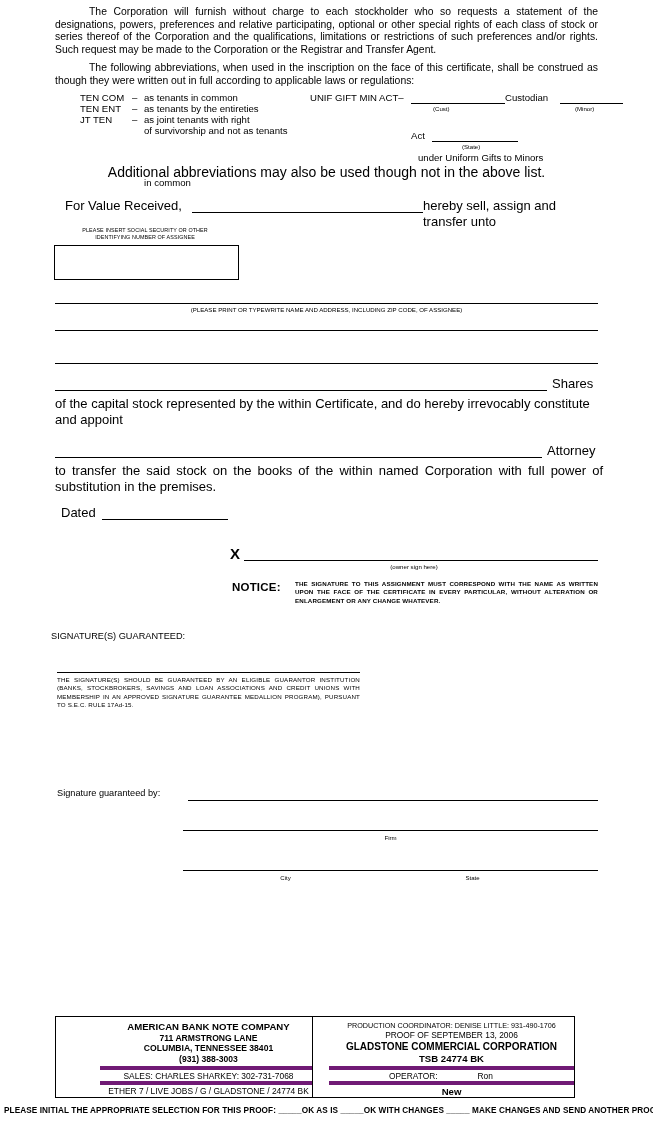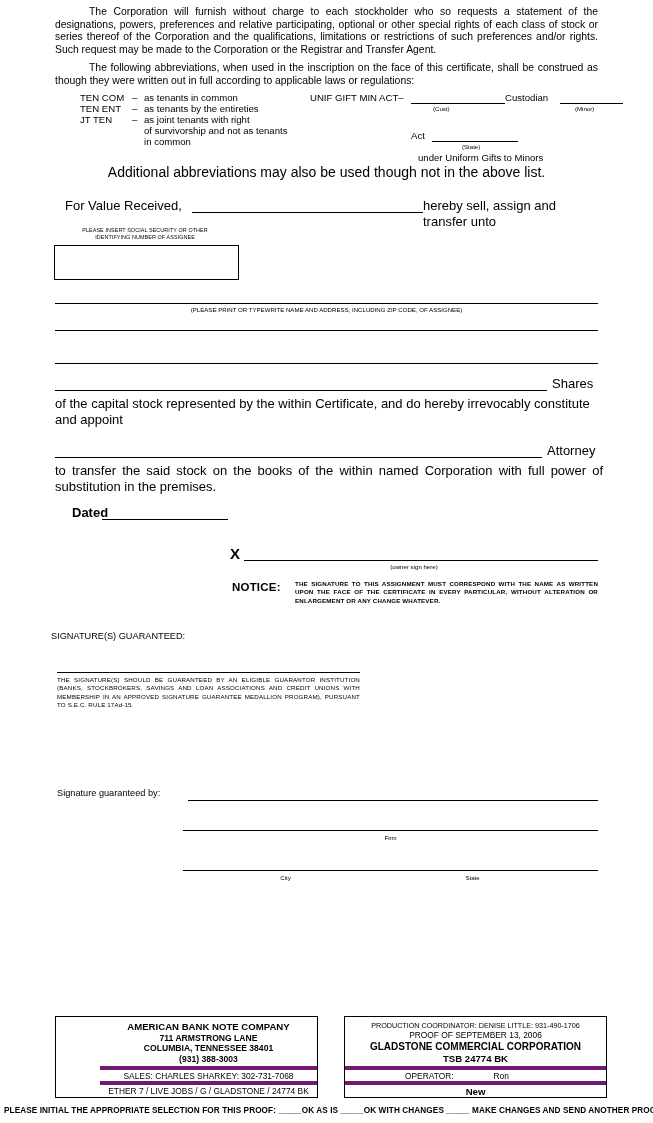--- a/index.html
+++ b/index.html
@@ -128,21 +128,21 @@
     </div>
     <div style="display:flex;">
       <span class="abbr-code" style="width:52px;">JT TEN</span>
       <span class="abbr-code" style="width:12px;">–</span>
       <span class="abbr-code">as joint tenants with right</span>
     </div>
     <div style="display:flex;">
       <span class="abbr-code" style="width:64px;"></span>
       <span class="abbr-code">of survivorship and not as tenants</span>
     </div>
-    <div style="display:flex;">
+    <div style="display:flex;margin-top:41px;">
       <span class="abbr-code" style="width:64px;"></span>
       <span class="abbr-code">in common</span>
     </div>
   </div>
 
   <div class="abs" style="left:310px; top:92px; width:300px;">
     <div style="position:relative; height:13px;">
       <span class="abs abbr-code" style="left:0; top:0;">UNIF GIFT MIN ACT–</span>
       <span class="abs abbr-code" style="left:195px; top:0;">Custodian</span>
 
@@ -191,21 +191,21 @@
   </div>
   <div class="abs lead-text" style="left:55px; top:396px; width:548px;">of the capital stock represented by the within Certificate, and do hereby irrevocably constitute and appoint</div>
 
   <div class="abs" style="left:55px; top:443px; width:543px; height:18px;">
     <div class="abs rule" style="left:0; top:14px; width:487px;"></div>
     <span class="abs lead-text" style="left:492px; top:0;">Attorney</span>
   </div>
   <div class="abs lead-text" style="left:55px; top:463px; width:548px; text-align:justify;">to transfer the said stock on the books of the within named Corporation with full power of substitution in the premises.</div>
 
   <div class="abs" style="left:55px; top:505px; width:300px; height:18px;">
-    <span class="abs lead-text" style="left:17px; top:0;font-weight:bold;">Dated</span>
+    <span class="abs lead-text" style="left:6px; top:0;">Dated</span>
     <div class="abs rule" style="left:47px; top:14px; width:126px;"></div>
   </div>
 
   <div class="abs" style="left:230px; top:545px; width:370px; height:20px;">
     <span class="abs x-mark" style="left:0; top:0;">X</span>
     <div class="abs rule" style="left:14px; top:15px; width:354px;"></div>
   </div>
   <div class="abs tiny-6 center" style="left:230px; top:563px; width:368px;">(owner sign here)</div>
 
   <div class="abs notice-label" style="left:232px; top:581px;">NOTICE:</div>
@@ -236,21 +236,21 @@
       <div class="b center" style="font-size:8.6px; line-height:10.5px;">(931) 388-3003</div>
     </div>
     <div class="foot-row foot-div" style="height:15px;">
       <span style="font-size:8.4px;">SALES: CHARLES SHARKEY: 302-731-7068</span>
     </div>
     <div class="foot-row foot-div" style="height:16px;">
       <span style="font-size:8.4px;">ETHER 7 / LIVE JOBS / G / GLADSTONE / 24774 BK</span>
     </div>
   </div>
 
-  <div class="abs foot-box" style="left:344px; top:1016px; width:263px; height:82px;">
+  <div class="abs foot-box" style="left:312px; top:1016px; width:263px; height:82px;padding-left:16px;">
     <div class="foot-row" style="height:49px; flex-direction:column; justify-content:center; padding-top:2px;">
       <div class="center" style="font-size:7.2px; line-height:9.6px;">PRODUCTION COORDINATOR: DENISE LITTLE: 931-490-1706</div>
       <div class="center" style="font-size:8.4px; line-height:10.6px;">PROOF OF SEPTEMBER 13, 2006</div>
       <div class="b center" style="font-size:10px; line-height:12px;">GLADSTONE COMMERCIAL CORPORATION</div>
       <div class="b center" style="font-size:9.6px; line-height:11.5px;">TSB 24774 BK</div>
     </div>
     <div class="foot-row foot-div" style="height:15px; justify-content:flex-start;">
       <span style="font-size:8.4px; margin-left:60px;">OPERATOR:</span>
       <span style="font-size:8.4px; margin-left:40px;">Ron</span>
     </div>

